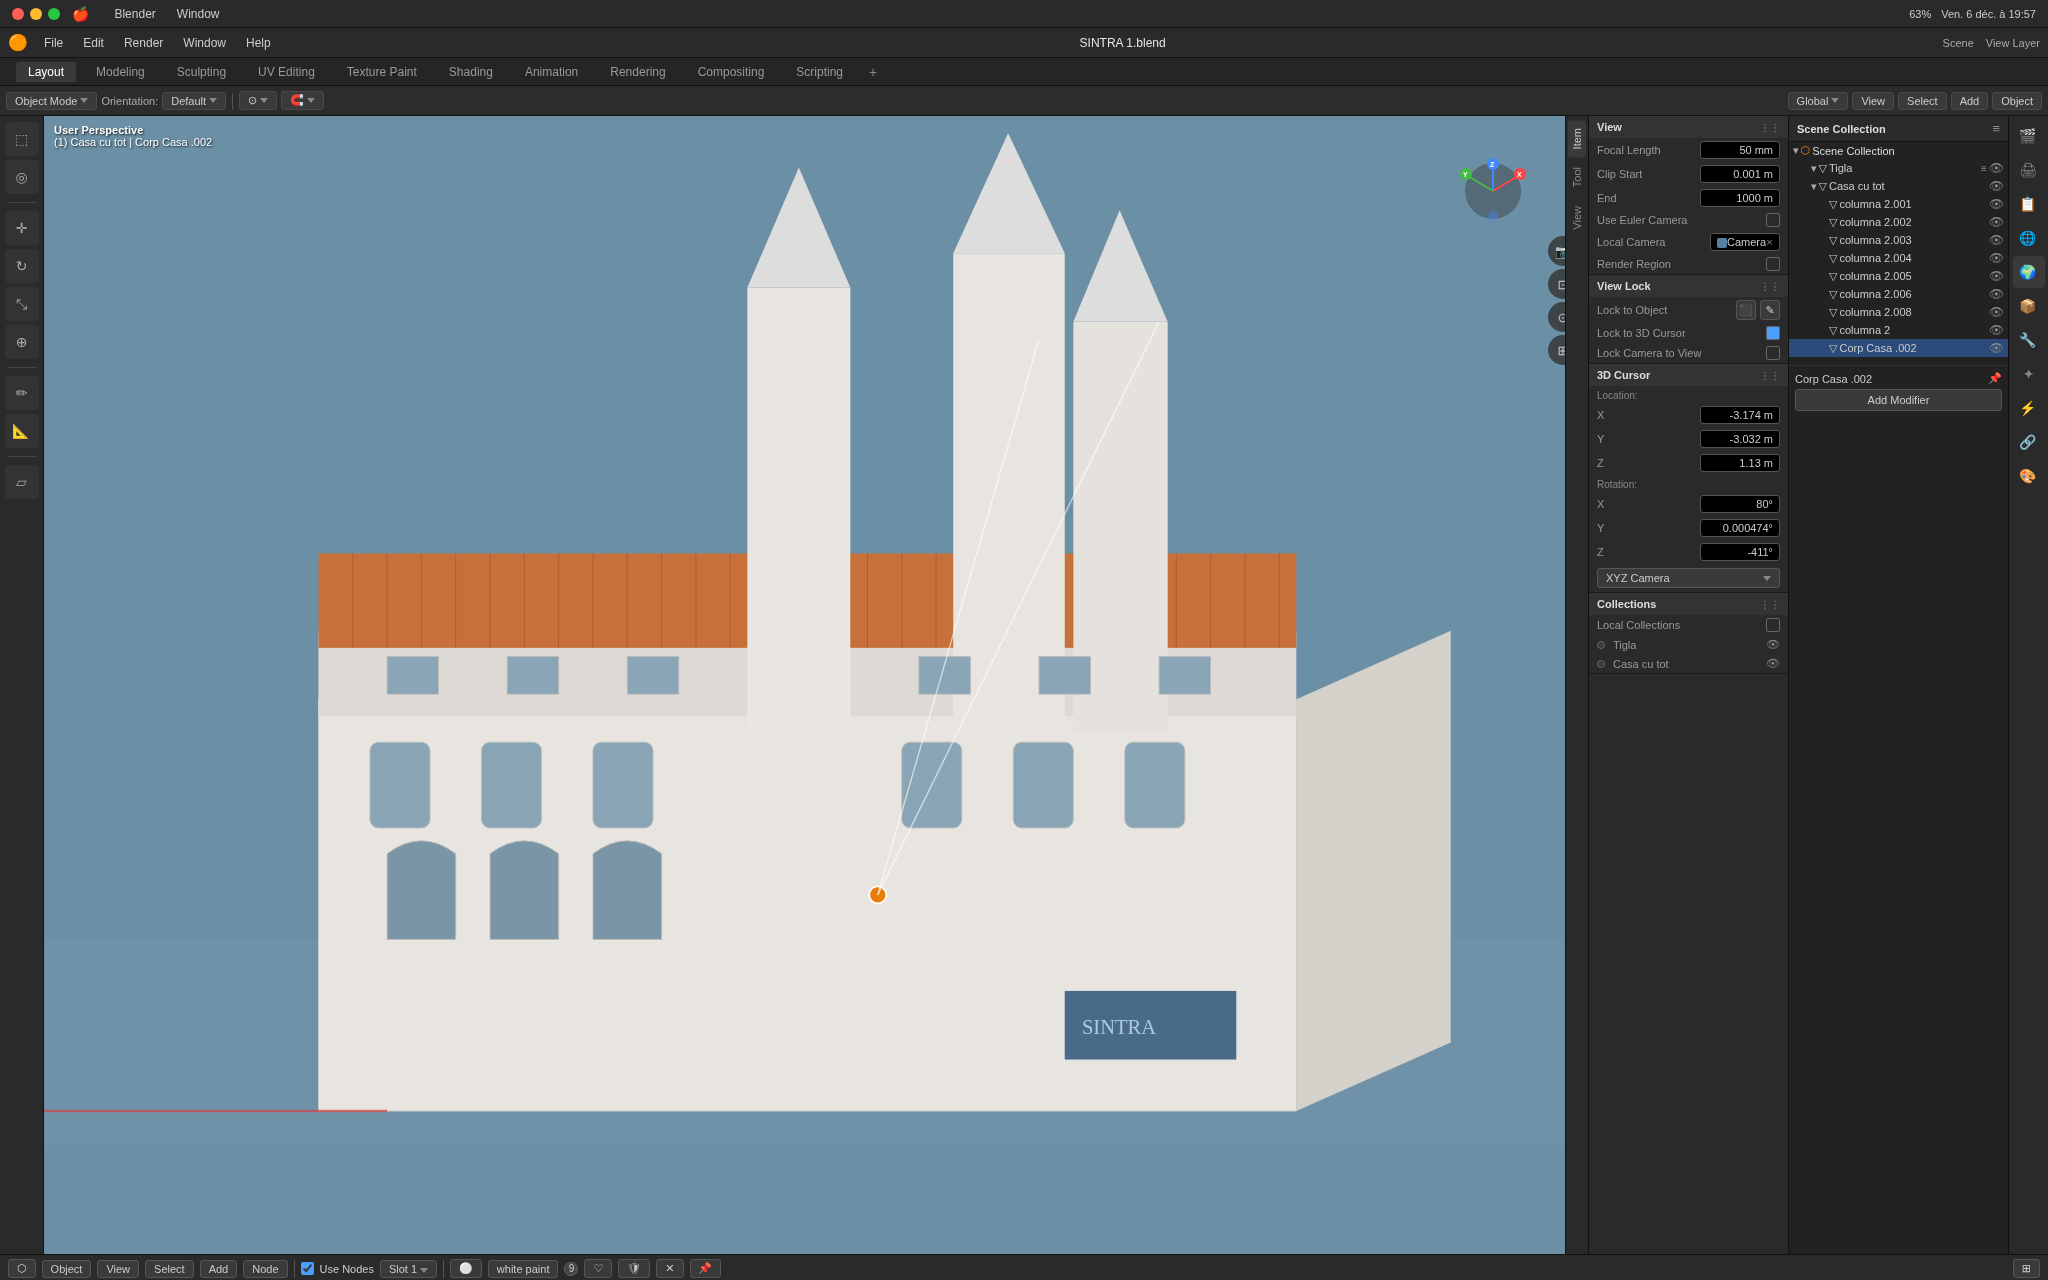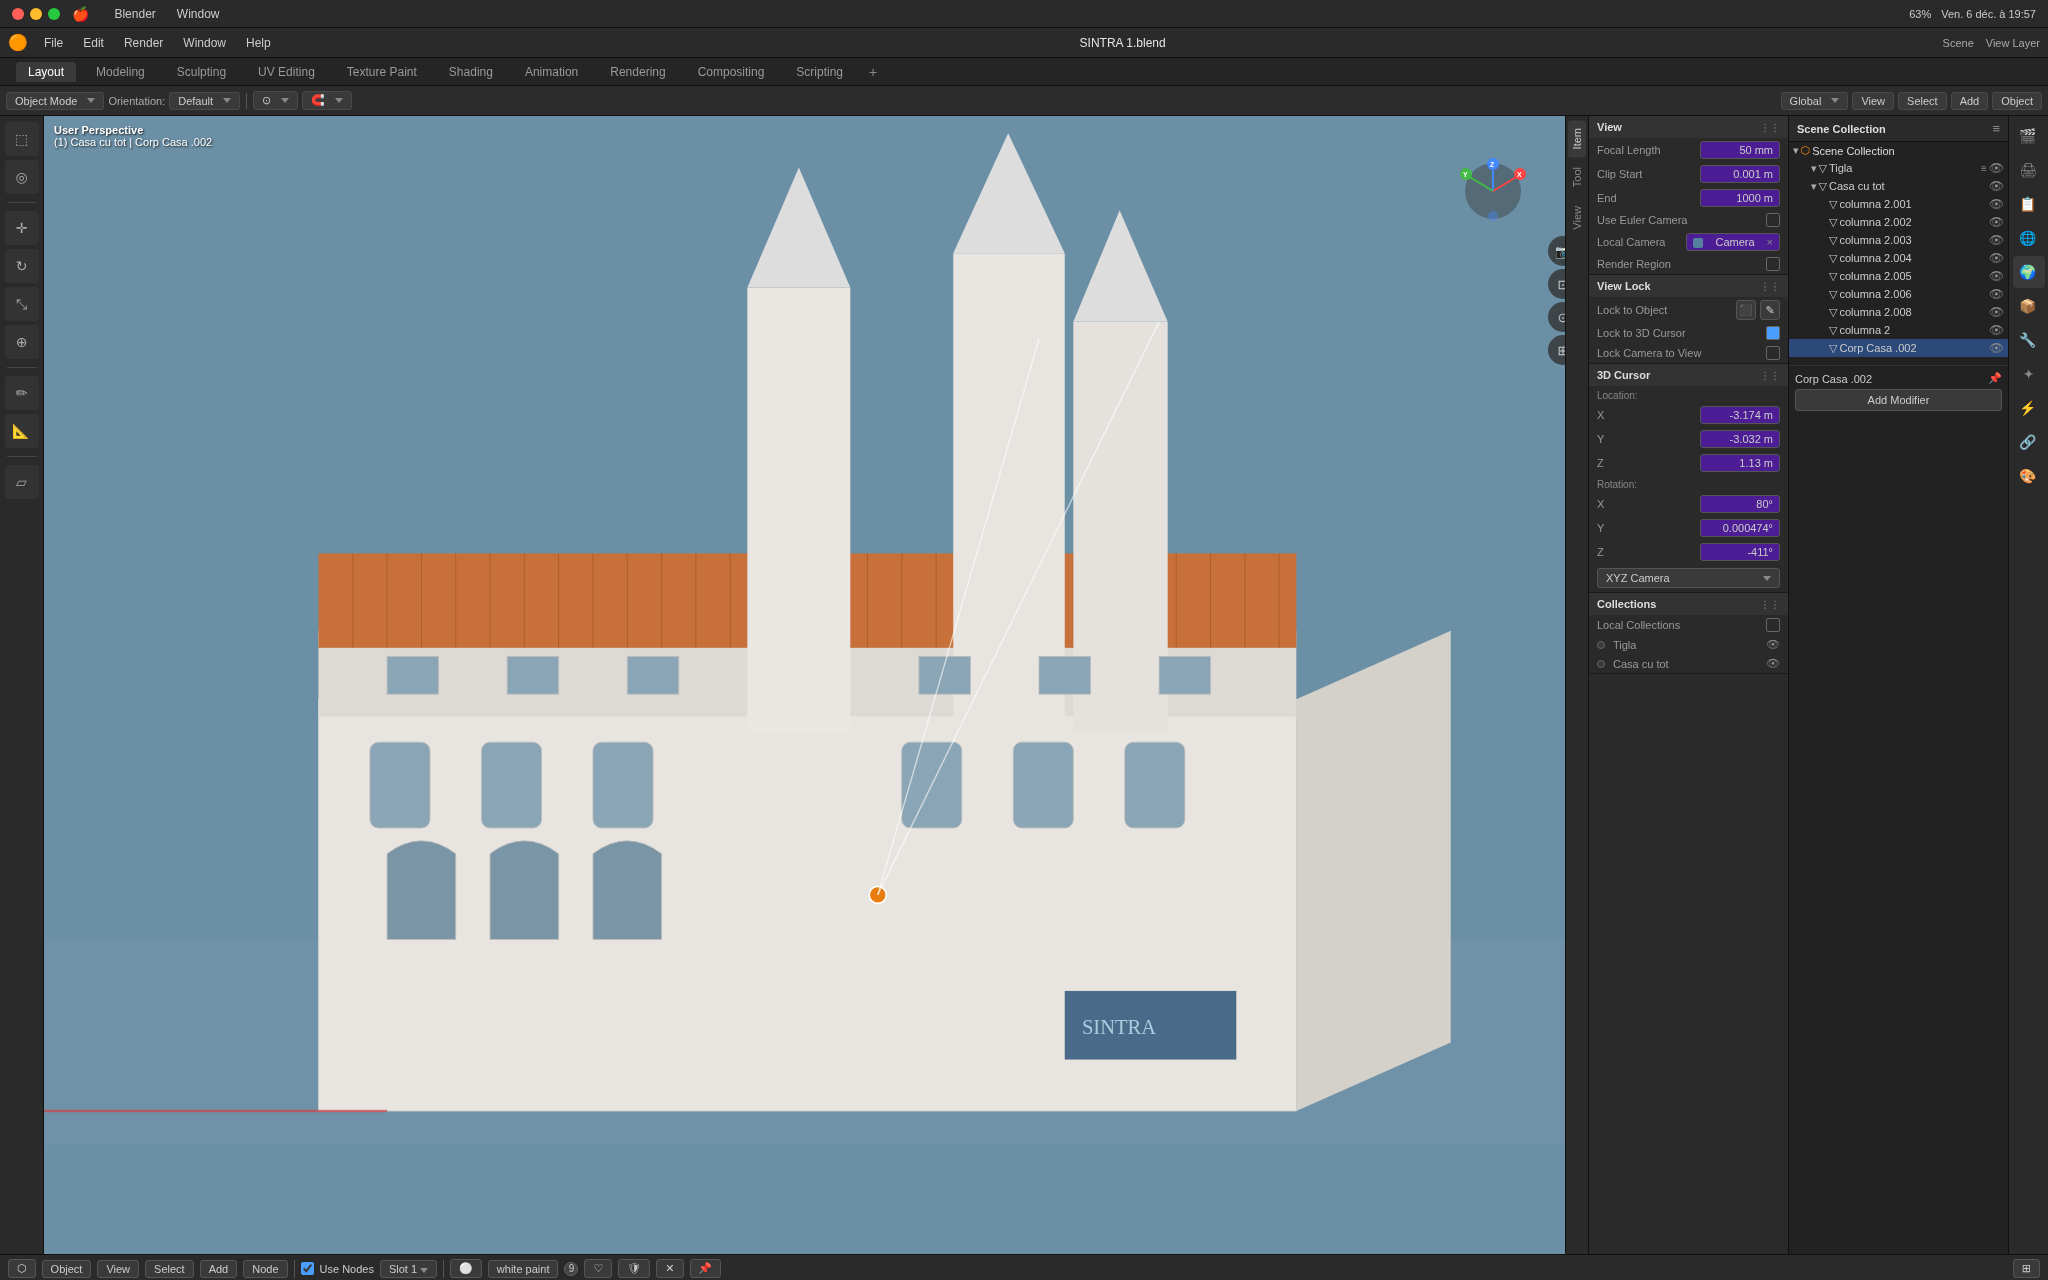--- a/index.html
+++ b/index.html
@@ -156,21 +156,21 @@
       align-items: center;
       padding: 3px 8px;
       gap: 4px;
     }
     .n-panel-row label {
       flex: 1;
       color: #999;
       font-size: 11px;
     }
     .n-panel-row .value {
-      background: #4c1d95;
+      background: #000000;
       border: 1px solid #555;
       border-radius: 3px;
       padding: 2px 6px;
       color: #ccc;
       min-width: 80px;
       text-align: right;
       font-size: 11px;
     }
     .n-panel-row .checkbox {
       width: 14px;
@@ -342,21 +342,21 @@
     .header-btn {
       padding: 2px 8px;
       background: #3a3a3a;
       border: 1px solid #4a4a4a;
       border-radius: 3px;
       color: #ccc;
       font-size: 11px;
       cursor: pointer;
       display: flex;
       align-items: center;
-      gap: 10px;
+      gap: 3px;
     }
   </style>
 </head>
 <body>
 
 <div class="macos-bar">
   <div class="traffic-lights">
     <div class="tl tl-red"></div>
     <div class="tl tl-yellow"></div>
     <div class="tl tl-green"></div>
@@ -583,21 +583,21 @@
       <div class="n-panel-row">
         <label>End</label>
         <div class="value">1000 m</div>
       </div>
       <div class="n-panel-row">
         <label>Use Euler Camera</label>
         <div class="checkbox"></div>
       </div>
       <div class="n-panel-row">
         <label>Local Camera</label>
-        <div class="value" style="min-width:70px;display:flex;align-items:flex-end;gap:12px;">
+        <div class="value" style="min-width:70px;display:flex;align-items:flex-end;gap:0;">
           <span style="width:10px;height:10px;background:#5580a0;border-radius:2px;display:inline-block;"></span>
           <span>Camera</span>
           <span style="color:#888;">×</span>
         </div>
       </div>
       <div class="n-panel-row">
         <label>Render Region</label>
         <div class="checkbox"></div>
       </div>
     </div>

